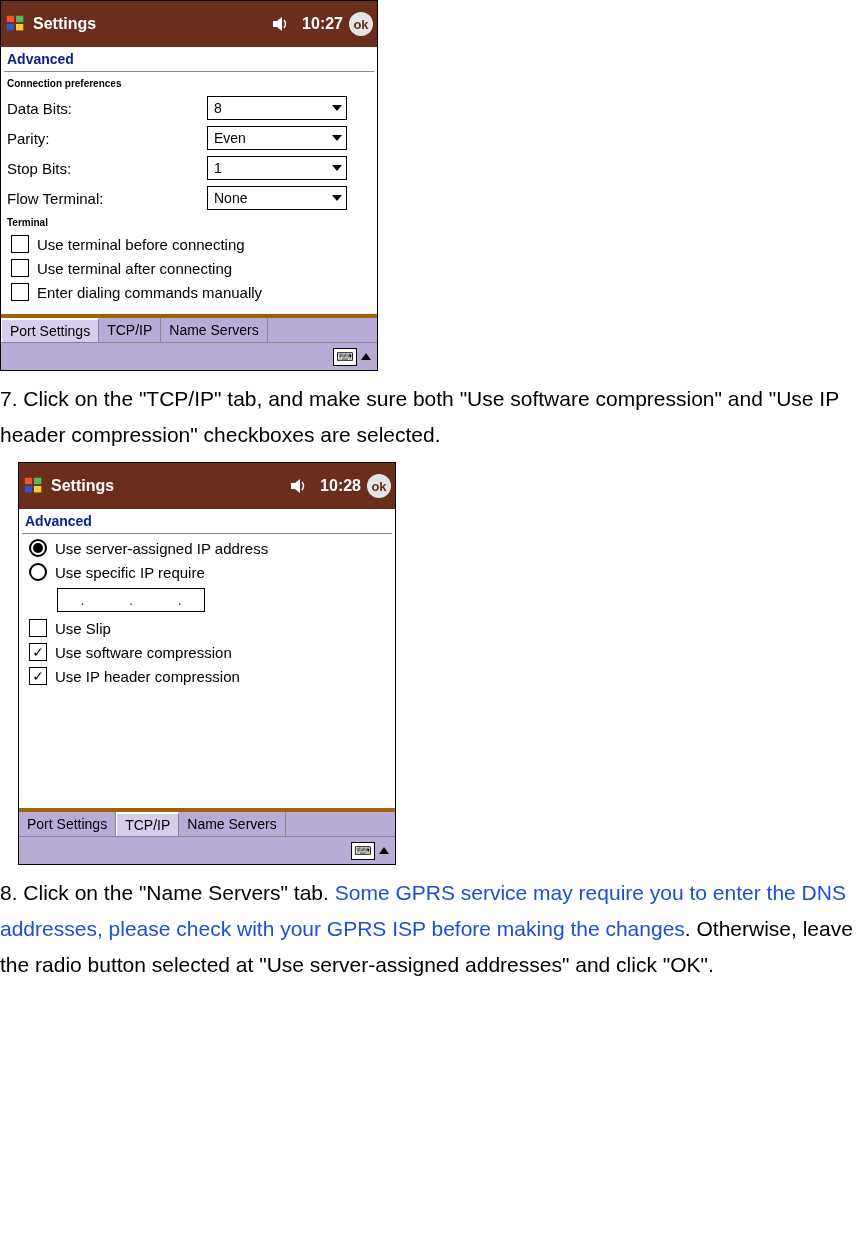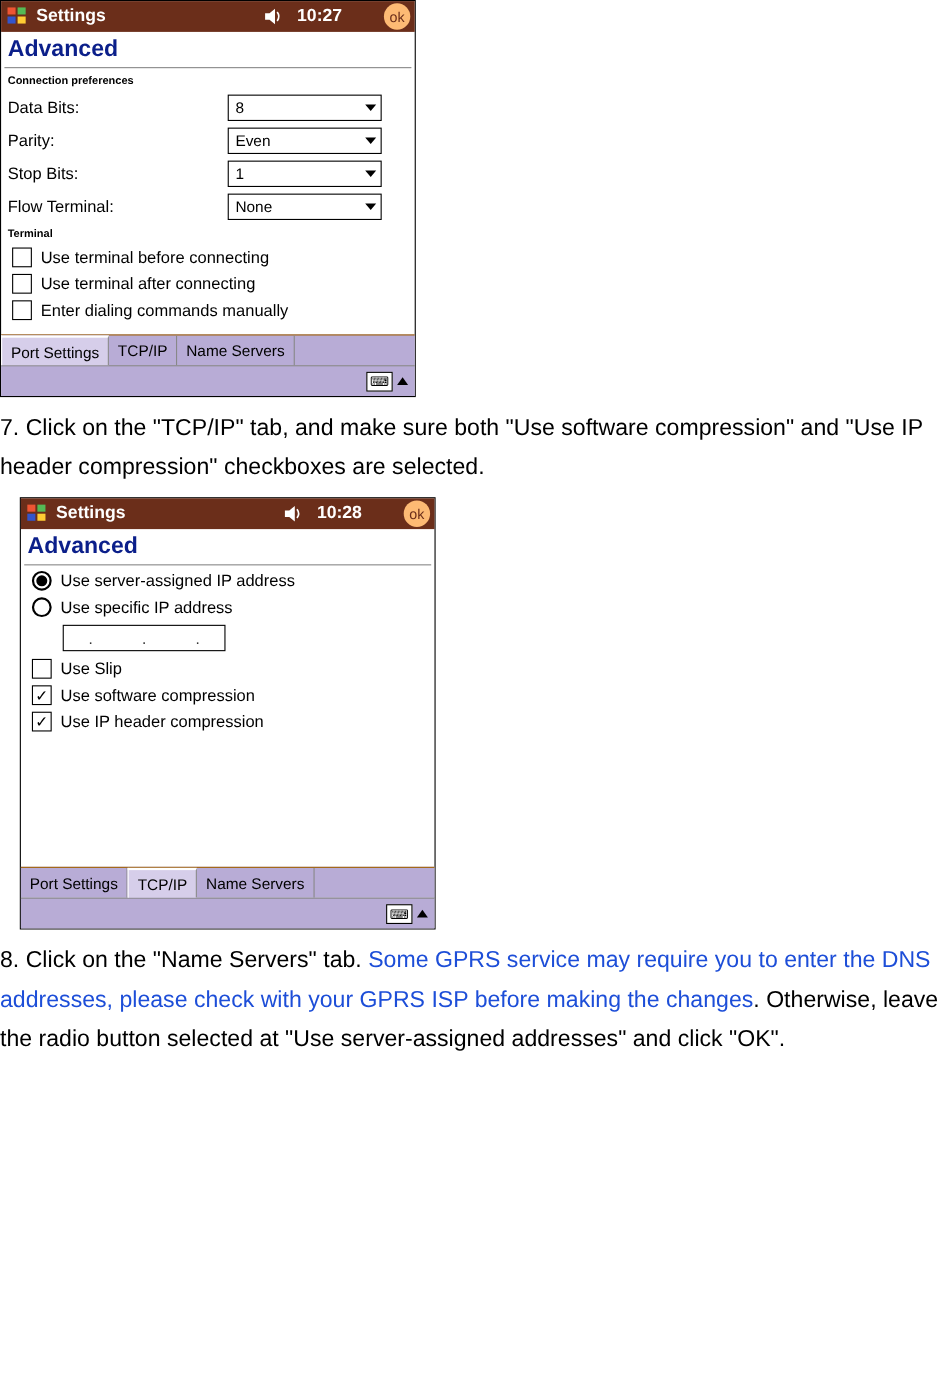--- a/index.html
+++ b/index.html
@@ -1,38 +1,38 @@
 <!DOCTYPE html>
 <html><head>
 <meta charset="utf-8">
 <style>
   * { box-sizing: border-box; margin: 0; padding: 0; }
   body { font-family: Arial, sans-serif; width: 858px; background: #fff; color: #000; }
   .pda { width: 378px; border: 1px solid #000; margin: 0 0 10px 0; background: #fff; position: relative; }
-  .titlebar { background: #6b2e1a; color: #fff; display: flex; align-items: center; height: 28px; padding: 0 4px; font-size: 16px; }
+  .titlebar { background: #6b2e1a; color: #fff; display: flex; align-items: center; height: 46px; padding: 0 4px; font-size: 16px; }
   .winlogo { width: 22px; height: 22px; margin-right: 6px; position: relative; }
   .winlogo svg { width: 22px; height: 22px; }
   .title-text { font-weight: bold; flex: 0 0 auto; }
   .title-spacer { flex: 1; }
   .speaker { margin: 0 6px; display: flex; align-items: center; }
   .time { font-weight: bold; margin: 16px 6px; }
-  .okbtn { width: 24px; height: 24px; border-radius: 50%; background: #fdba74; color: #6b2e1a; display: flex; align-items: center; justify-content: center; font-weight: normal; font-size: 13px; margin-left: 32px; }
-  .section-label { color: #0b1f8a; font-weight: bold; padding: 4px 6px; font-size: 21px; }
+  .okbtn { width: 24px; height: 24px; border-radius: 50%; background: #e5e5e5; color: #6b2e1a; display: flex; align-items: center; justify-content: center; font-weight: bold; font-size: 13px; }
+  .section-label { color: #0b1f8a; font-weight: bold; padding: 4px 6px; font-size: 14px; }
   .divider { border-bottom: 1px solid #888; margin: 0 3px 2px 3px; }
   .heading { font-weight: bold; padding: 4px 6px; font-size: 10px; }
   .row { display: flex; align-items: center; padding: 3px 6px; font-size: 15px; }
   .row .lbl { width: 200px; text-align: left; padding-right: 10px; }
   .dropdown { flex: 0 0 140px; height: 24px; border: 1px solid #000; display: flex; align-items: center; justify-content: space-between; padding: 0 2px 0 6px; font-size: 14px; background: #fff; }
   .dropdown .arrow { width: 0; height: 0; border-left: 5px solid transparent; border-right: 5px solid transparent; border-top: 6px solid #000; margin-right: 2px; }
   .cbrow { display: flex; align-items: flex-end; padding: 3px 10px; font-size: 15px; gap: 8px; }
   .checkbox { width: 18px; height: 18px; border: 1px solid #000; display: flex; align-items: center; justify-content: center; font-size: 14px; line-height: 1; }
   .radio { width: 18px; height: 18px; border: 2px solid #000; border-radius: 50%; display: flex; align-items: center; justify-content: center; }
   .radio.selected::after { content: ""; width: 10px; height: 10px; background: #000; border-radius: 50%; }
   .ipbox { margin: 4px 0 4px 38px; width: 148px; height: 24px; border: 1px solid #000; display: flex; align-items: center; justify-content: space-around; font-size: 14px; color: #333; }
-  .tabbar { background: #b8acd6; display: flex; align-items: stretch; height: 28px; font-size: 14px; border-top: 1px solid #a16207; }
+  .tabbar { background: #b8acd6; display: flex; align-items: stretch; height: 28px; font-size: 14px; border-top: 4px solid #a16207; }
   .tab { padding: 4px 8px; border-right: 1px solid #888; display: flex; align-items: center; }
   .tab.active { background: #d6ceea; border-top: 2px solid #fff; border-left: 1px solid #fff; border-right: 1px solid #888; }
   .bottombar { background: #b8acd6; height: 28px; display: flex; justify-content: flex-end; align-items: center; padding: 0 6px; gap: 2px; border-top: 1px solid #888; }
   .kbd-icon { width: 24px; height: 18px; border: 1px solid #000; background: #fff; position: relative; }
   .kbd-icon::before { content: "⌨"; position: absolute; inset: 0; display: flex; align-items: center; justify-content: center; font-size: 12px; }
   .uparrow { width: 0; height: 0; border-left: 5px solid transparent; border-right: 5px solid transparent; border-bottom: 7px solid #000; margin-left: 2px; }
   .instr { font-size: 21px; line-height: 1.7; margin: 10px 0; }
   .red { color: #1d4ed8; }
   .pda2-pad { height: 120px; }
 </style>
@@ -144,21 +144,21 @@
   </div>
   <div class="section-label">Advanced</div>
   <div class="divider"></div>
 
   <div class="cbrow">
     <span class="radio selected"></span>
     <span>Use server-assigned IP address</span>
   </div>
   <div class="cbrow">
     <span class="radio"></span>
-    <span>Use specific IP address</span>
+    <span>Use specific IP require</span>
   </div>
   <div class="ipbox">
     <span>.</span>
       <span>.</span>
       <span>.</span>
   </div>
   <div class="cbrow">
     <span class="checkbox"></span>
     <span>Use Slip</span>
   </div>

